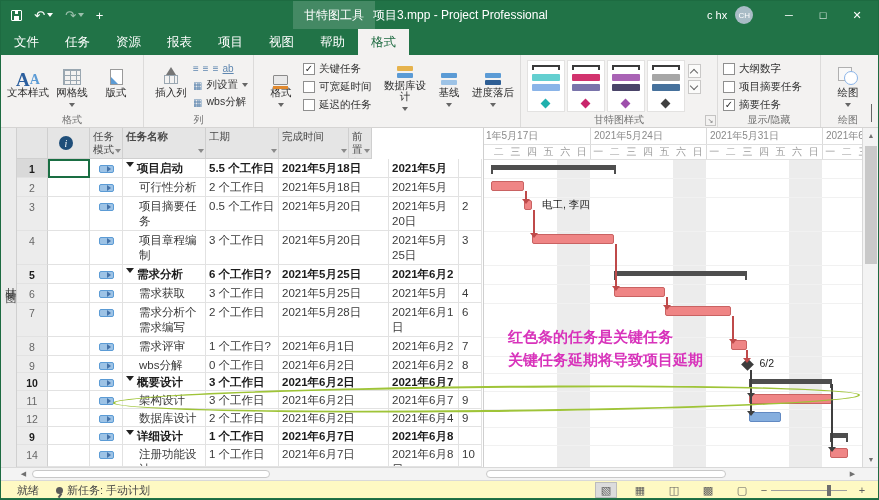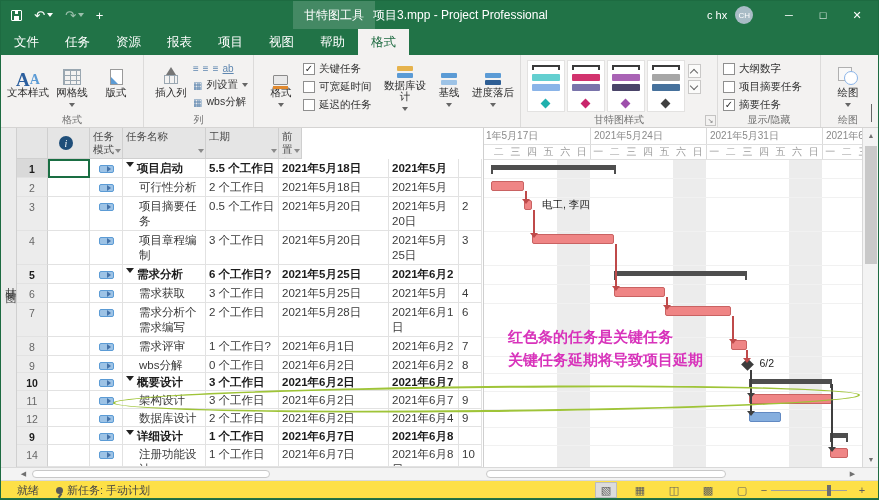--- a/index.html
+++ b/index.html
@@ -106,21 +106,21 @@
 .linkarr{position:absolute;width:0;height:0;border-left:4px solid transparent;border-right:4px solid transparent;border-top:5px solid}
 .glab{position:absolute;font-size:10.5px;color:#222;white-space:nowrap}
 
 .vscroll{position:absolute;left:861px;top:127px;width:17px;height:339px;background:#f3f3f3;border-left:1px solid #d9d9d9}
 .sbtn{position:absolute;left:0;width:16px;height:15px;color:#707070;font-size:7px;display:flex;align-items:center;justify-content:center}
 .vthumb{position:absolute;left:2px;top:18px;width:12px;height:118px;background:#c9c9c9}
 .hscroll{position:absolute;left:0;top:466px;right:0;height:13px;background:#f3f3f3;border-top:1px solid #d9d9d9}
 .hbtn{position:absolute;top:0;width:13px;height:12px;color:#707070;font-size:7px;display:flex;align-items:center;justify-content:center}
 .hthumb{position:absolute;top:2px;height:8px;background:#fff;border:1px solid #c8c8c8;border-radius:4px}
 
-.statusbar{position:absolute;left:0;top:479px;right:0;height:18px;background:#fde047;border-top:1px solid #d9d9d9;font-size:11px;color:#444}
+.statusbar{position:absolute;left:0;top:479px;right:0;height:18px;background:#fef9c3;border-top:1px solid #d9d9d9;font-size:11px;color:#444}
 .sb-item{position:absolute;top:2px}
 .pin{display:inline-block;width:7px;height:7px;border-radius:50%;background:#5a5a5a;position:relative;margin-right:4px}
 .pin::after{content:"";position:absolute;left:3px;top:6px;width:1.5px;height:5px;background:#5a5a5a;transform:rotate(35deg)}
 .viewbtn{position:absolute;top:1px;width:22px;height:16px;display:flex;align-items:center;justify-content:center;font-size:11px;color:#5f5f5f}
 .viewbtn.sel{background:#dcdcdc;border:1px solid #bcbcbc}
 .ztrack{position:absolute;top:9px;height:1px;background:#9f9f9f}
 .zthumb{position:absolute;top:4px;width:4px;height:11px;background:#6e6e6e}
 .greenstrip{position:absolute;left:0;top:497px;right:0;height:3px;background:#217347}
 
 .ellipse{position:absolute;left:112px;top:385px;width:747px;height:26px;border:2.5px solid #9fc438;border-radius:50%;transform:rotate(-.6deg);pointer-events:none}
@@ -347,22 +347,23 @@
     <span class="vtext">甘特图</span>
   </div>
 
   <div class="tablepane" id="tablepane">
       <div class="trow" style="top: 0px;">
         <div class="tcell hdr" style="width: 31px; height: 31px;"></div>
         <div class="tcell hdr" style="width: 42px; height: 31px;">
           <div class="infohdr">i</div>
         </div>
         <div class="tcell hdr" style="width: 33px; height: 31px;">任务模式<span class="farr"></span></div>
-        <div class="tcell hdr" style="width: 83px; height: 31px;">任务名称<span class="farr"></span></div>
+        <div class="tcell hdr" style="width: 83px; height: 31px; font-weight: bold;">任务名称<span class="farr"></span></div>
         <div class="tcell hdr" style="width: 73px; height: 31px;">工期<span class="farr"></span></div>
+        <div class="tcell hdr" style="width: 70px; height: 31px;">完成时间<span class="farr"></span></div>
         <div class="tcell hdr" style="width: 23px; height: 31px;">前置任务<span class="farr"></span></div>
       </div>
       <div class="trow bold" style="top: 31px;">
         <div class="tcell numcell" style="width: 31px; height: 19px; background: rgb(217, 217, 217);">1</div>
         <div class="tcell" style="width: 42px; height: 19px;"></div>
         <div class="tcell" style="width: 33px; height: 19px;">
           <div class="modeicon"></div>
         </div>
         <div class="tcell" style="width: 83px; height: 19px; font-weight: bold;"><span class="sumtri"></span>项目启动</div>
         <div class="tcell" style="width: 73px; height: 19px;">5.5 个工作日</div>

